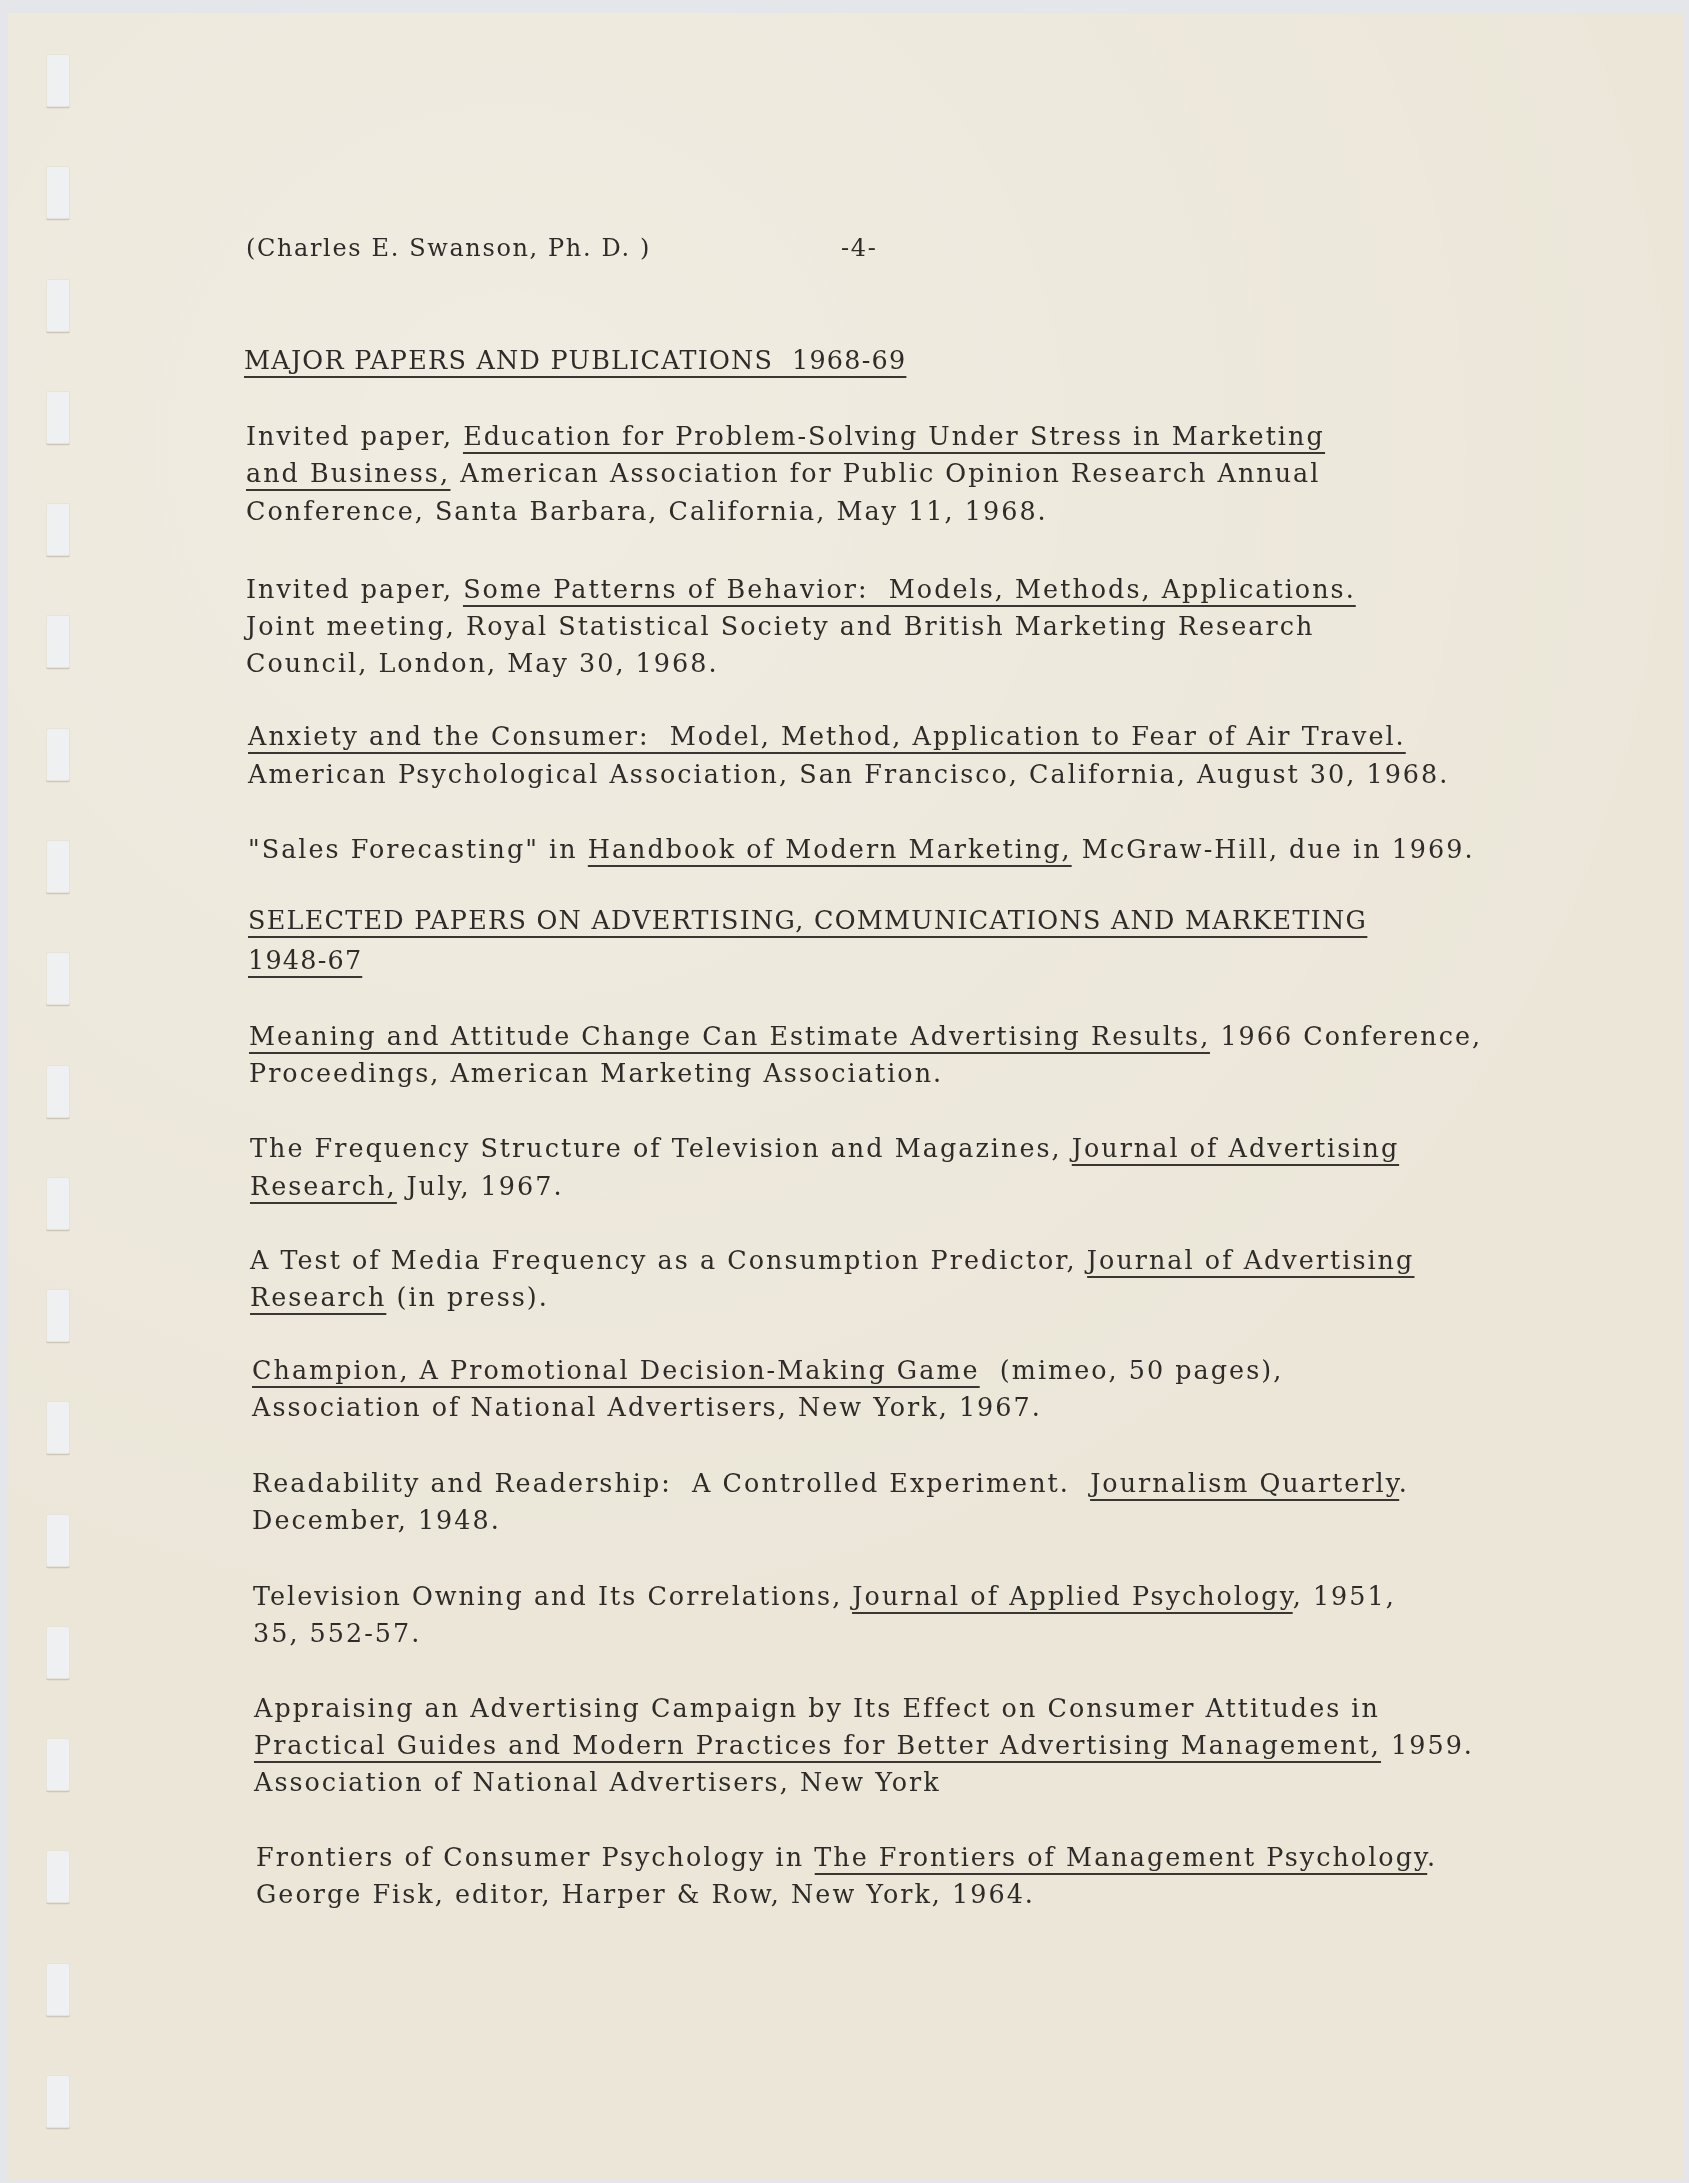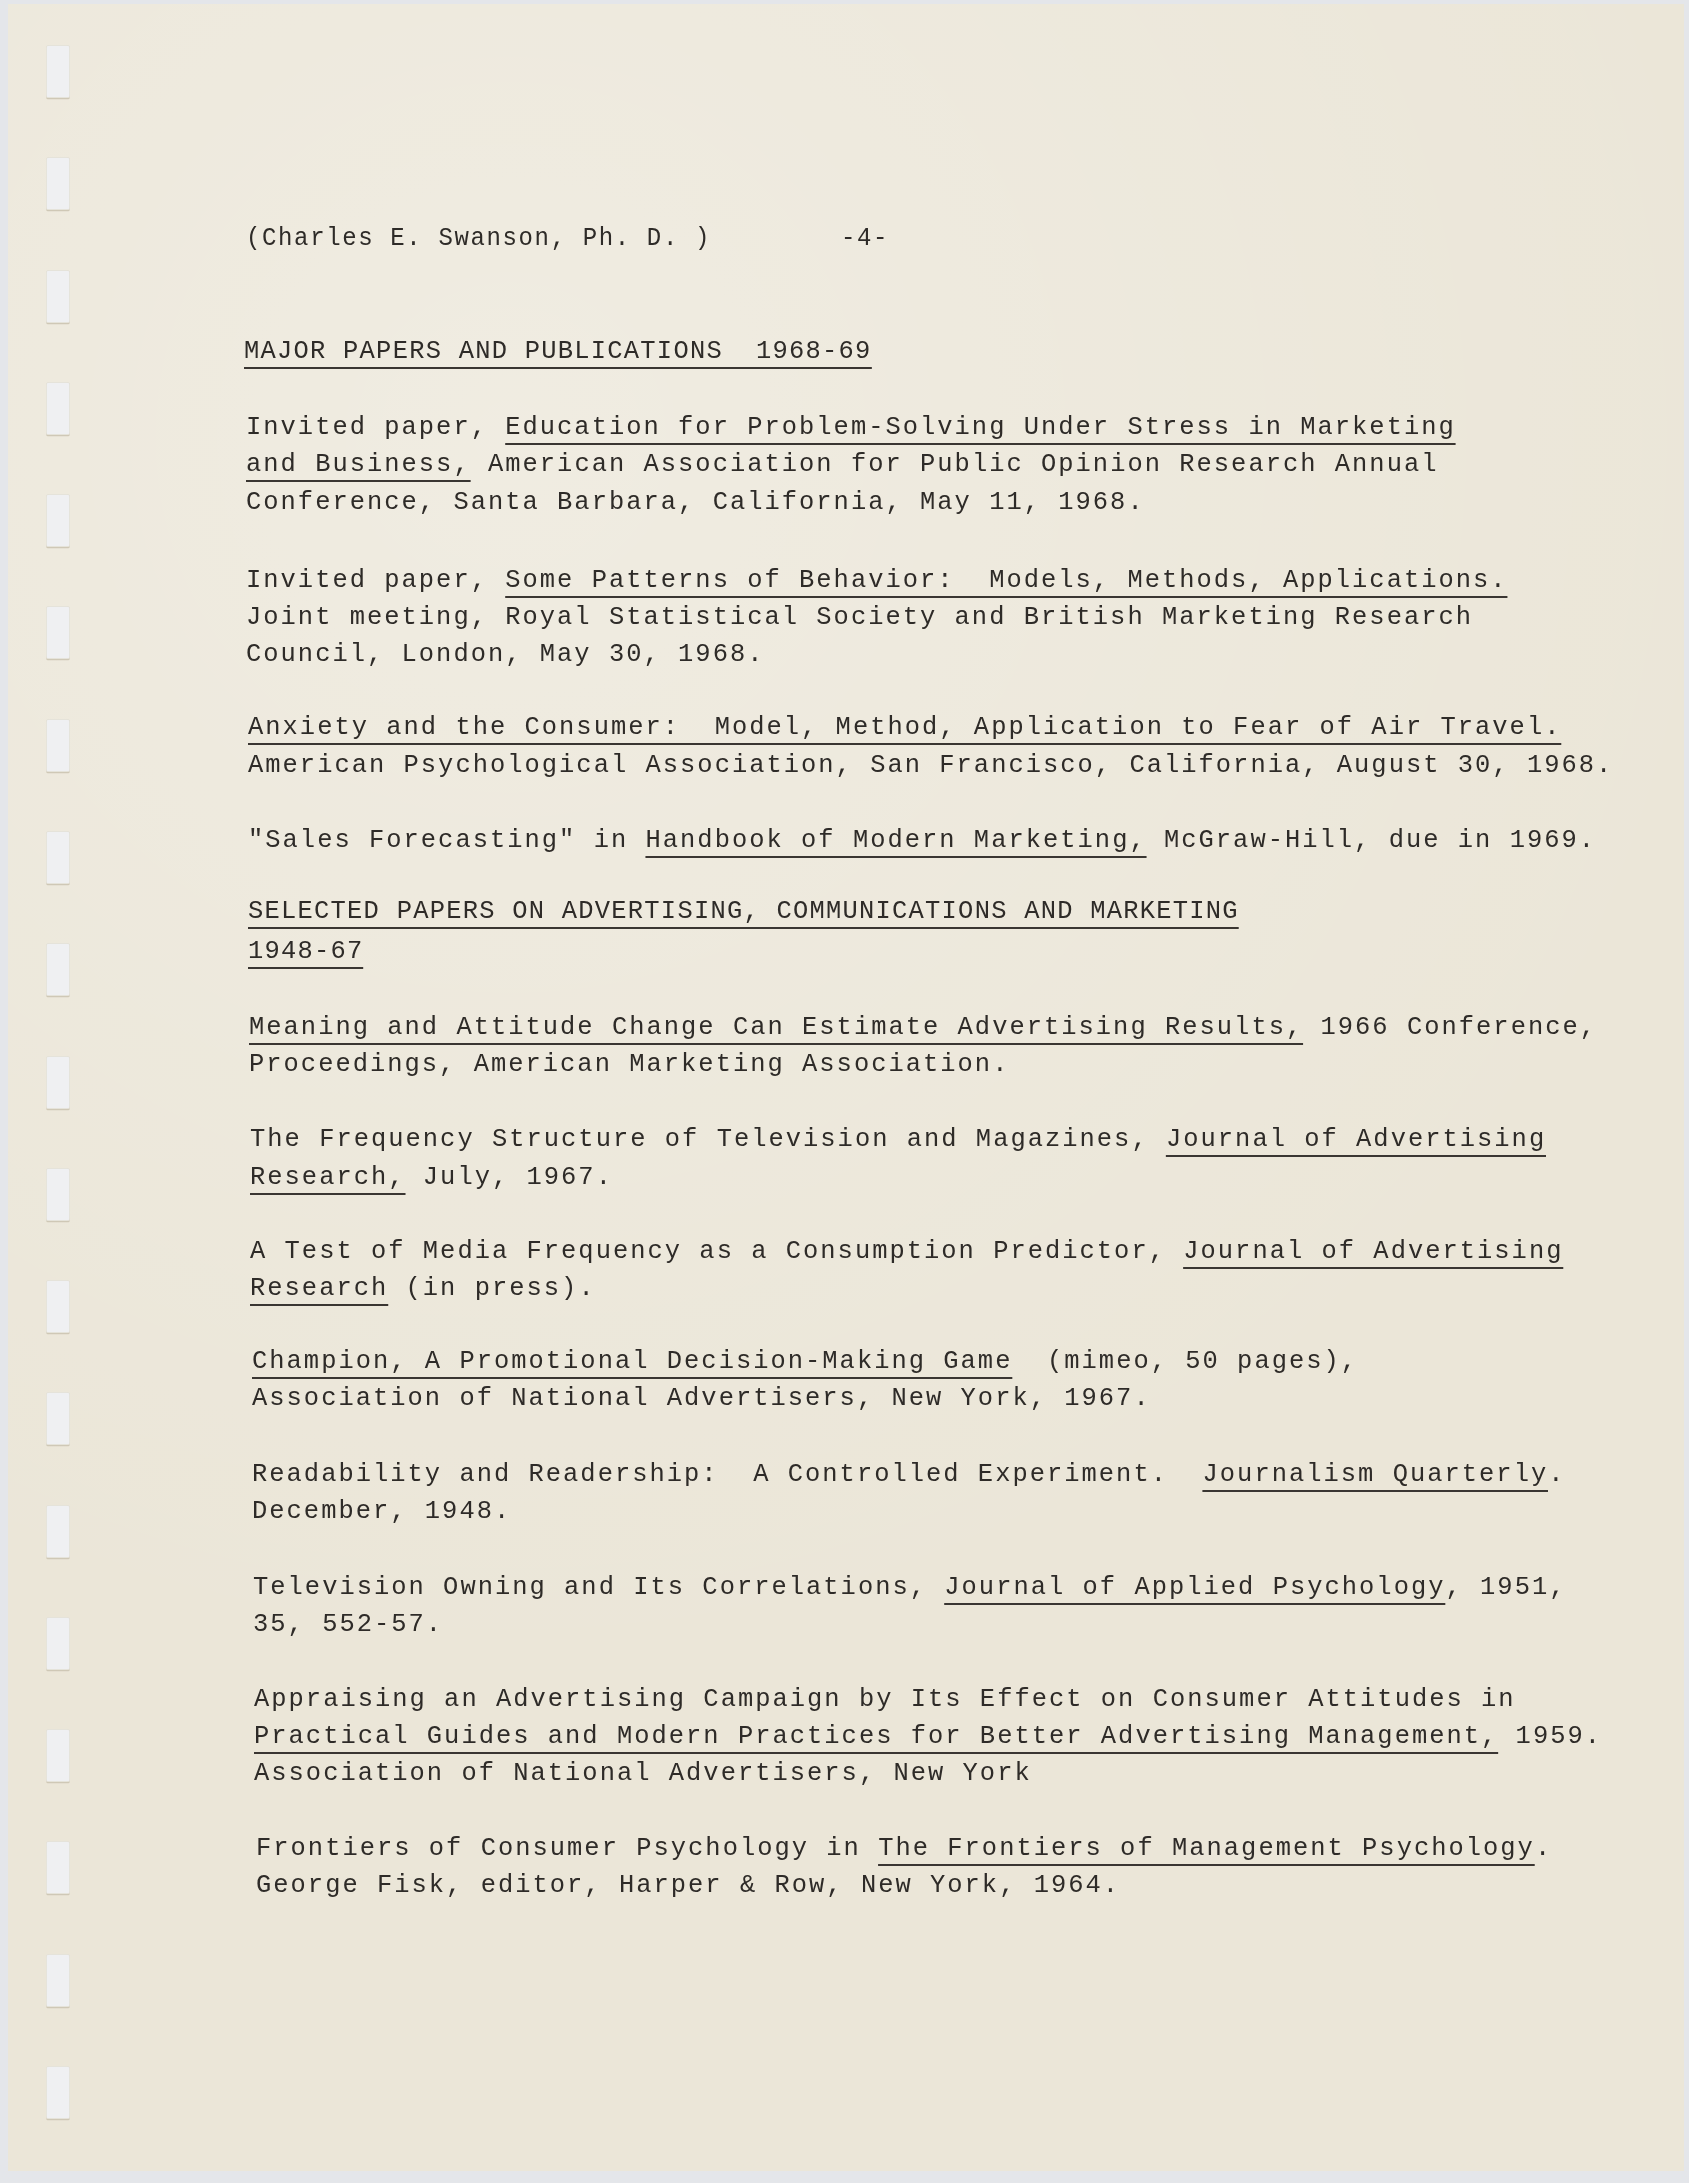--- a/index.html
+++ b/index.html
@@ -3,24 +3,23 @@
 <meta charset="utf-8">
 <style>
   html, body { margin:0; padding:0; }
   body {
     width:1689px; height:2183px; position:relative; overflow:hidden;
     background:#e4e6ea;
     font-family:"DejaVu Serif", serif;
     color:#2e2b28;
   }
   .page {
-    position:absolute; left:8px; top:4px; width:1676px; height:2167px;
+    position:absolute; left:8px; top:13px; width:1676px; height:2167px;
     background:#ebe6d8;
     background-image: radial-gradient(circle at 30% 20%, rgba(255,255,255,0.25), rgba(0,0,0,0) 60%);
-    font-family: Liberation Mono, monospace;
   }
   .hole {
     position:absolute; left:38px; width:24px; height:53px;
     background:#eff0f2; border-radius:2.6px;
     box-shadow: 0 1.3px 0 #cfc8b6, inset 0 0 0 0.7px #e2ded2;
   }
   .line {
     position:absolute; white-space:pre; font-size:26.5px; letter-spacing:2.1px;
     line-height:32px; transform:scaleX(0.96); transform-origin:left center;
   }

